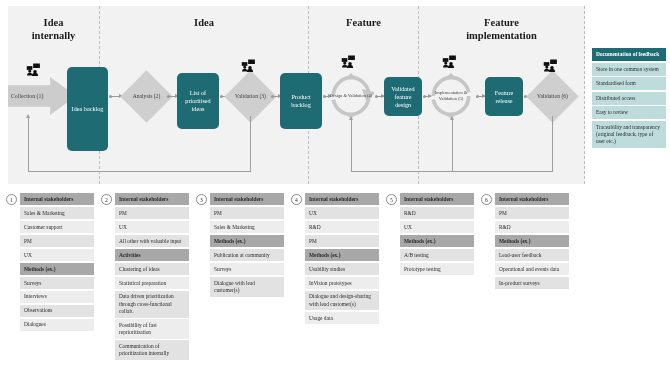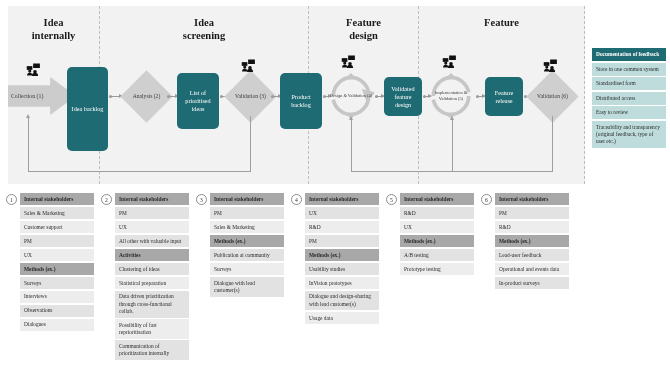--- a/index.html
+++ b/index.html
@@ -145,32 +145,31 @@
 
     <div class="phase-col" style="left:0;width:92px;">
       <div class="phase-title">
         <span>Idea</span>
         <span>internally</span>
       </div>
     </div>
     <div class="phase-col" style="left:92px;width:209px;">
       <div class="phase-title">
         <span>Idea</span>
-        <span>screening</span>
       </div>
     </div>
     <div class="phase-col" style="left:301px;width:110px;">
       <div class="phase-title">
         <span>Feature</span>
-        <span>design</span>
       </div>
     </div>
     <div class="phase-col" style="left:411px;width:166px;border-right:1px dashed #bdbdbd;">
       <div class="phase-title">
         <span>Feature</span>
+        <span>implementation</span>
       </div>
     </div>
 
     <div id="collection-arrow" style="left:0px;top:71px;width:68px;height:38px;"></div>
     <div id="collection-label" style="left:0px;top:84px;width:50px;height:12px;">Collection (1)</div>
     <svg class="people-icon" style="left:18px;top:57px;" viewBox="0 0 24 17">
       <rect x="9.5" y="0.5" width="9" height="6" fill="#111"></rect>
       <rect x="1" y="4" width="7.5" height="5" fill="#111"></rect>
       <circle cx="5" cy="10.6" r="2.1" fill="#111"></circle>
       <path d="M1.4 16.5 a3.6 3.6 0 0 1 7.2 0 z" fill="#111"></path>

